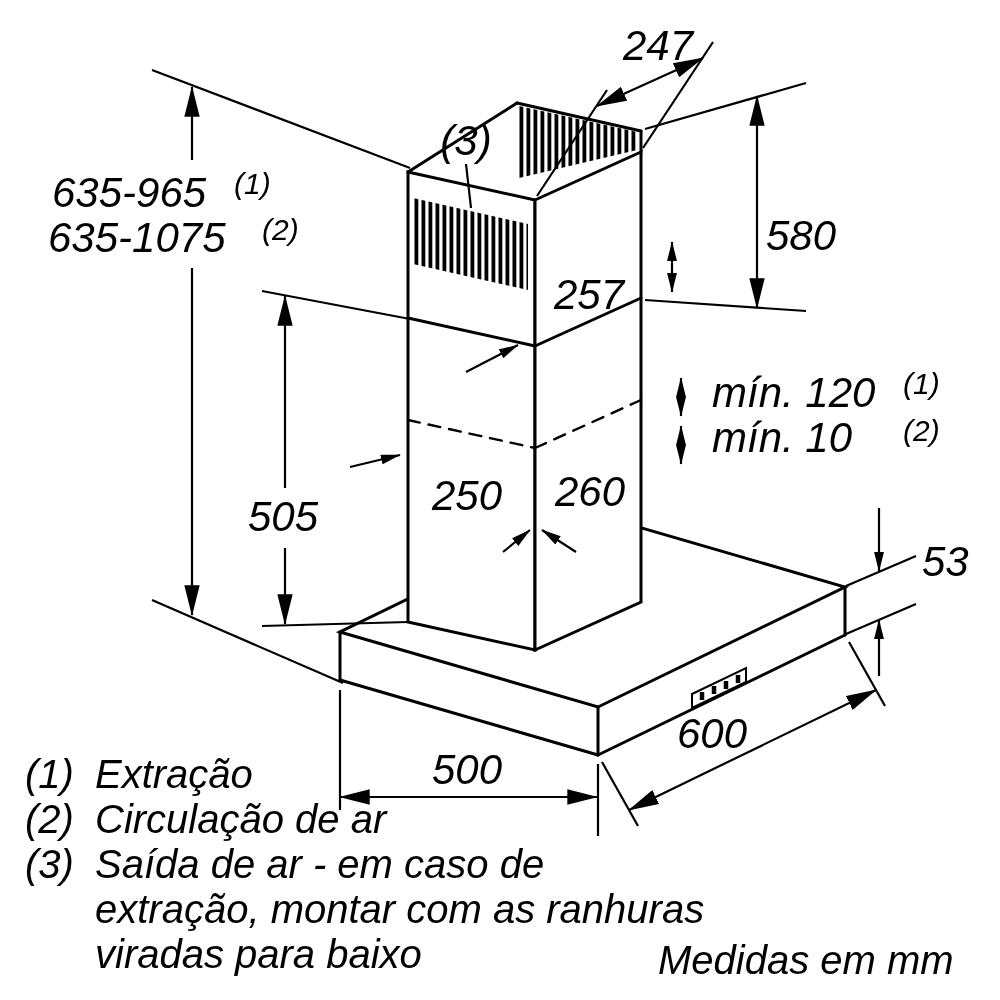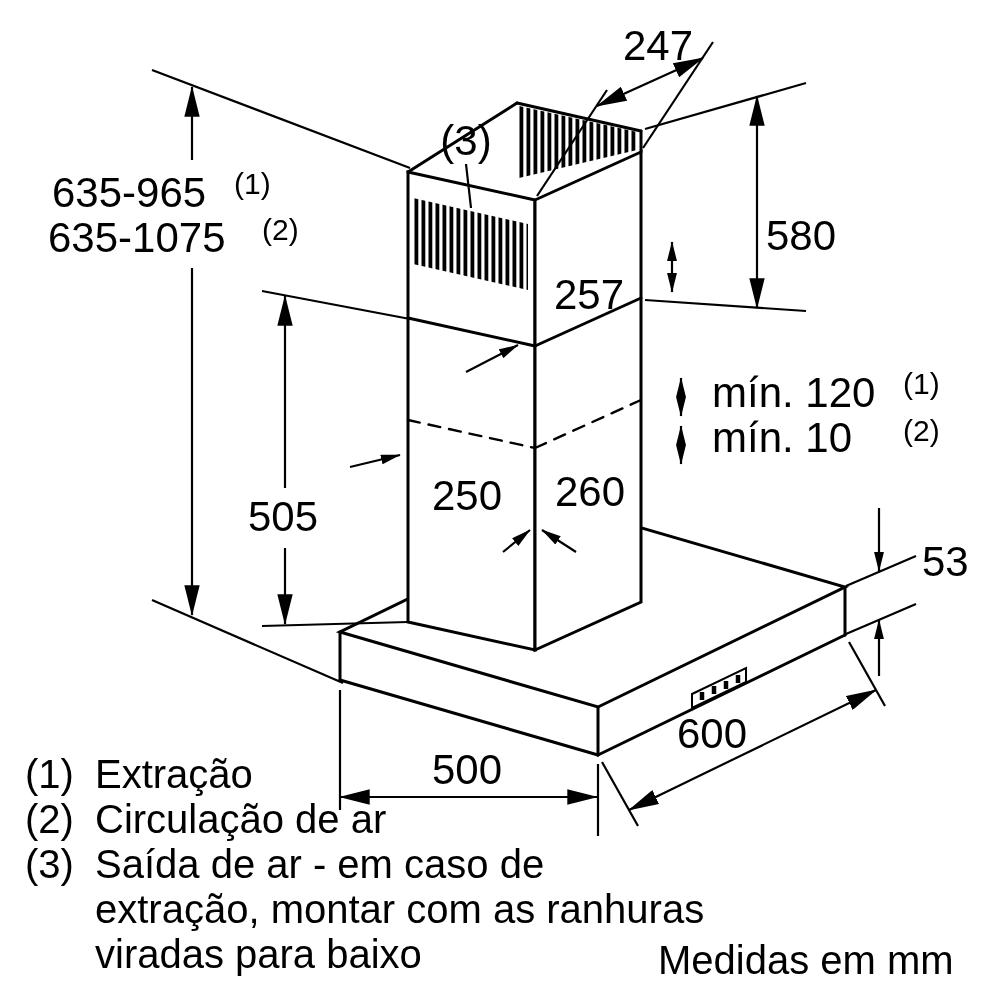--- a/index.html
+++ b/index.html
@@ -1,16 +1,16 @@
 <!DOCTYPE html>
 <html><head>
 <meta charset="utf-8">
 <style>
   html,body{margin:0;padding:0;background:#ffffff;}
-  .canvas{position:relative;width:1000px;height:1000px;background:#ffffff;overflow:hidden;}
+  .canvas{position:relative;width:1000px;height:1000px;background:#ffffff;overflow:hidden;font-style:italic;}
   svg{position:absolute;left:0;top:0;}
   text{font-family:"Liberation Sans", sans-serif;fill:#000000;}
   .t-big{font-size:42px;}
   .t-ref{font-size:30px;}
   .t-legend{font-size:40px;}
 </style>
 </head>
 <body>
 
 <div class="canvas">

